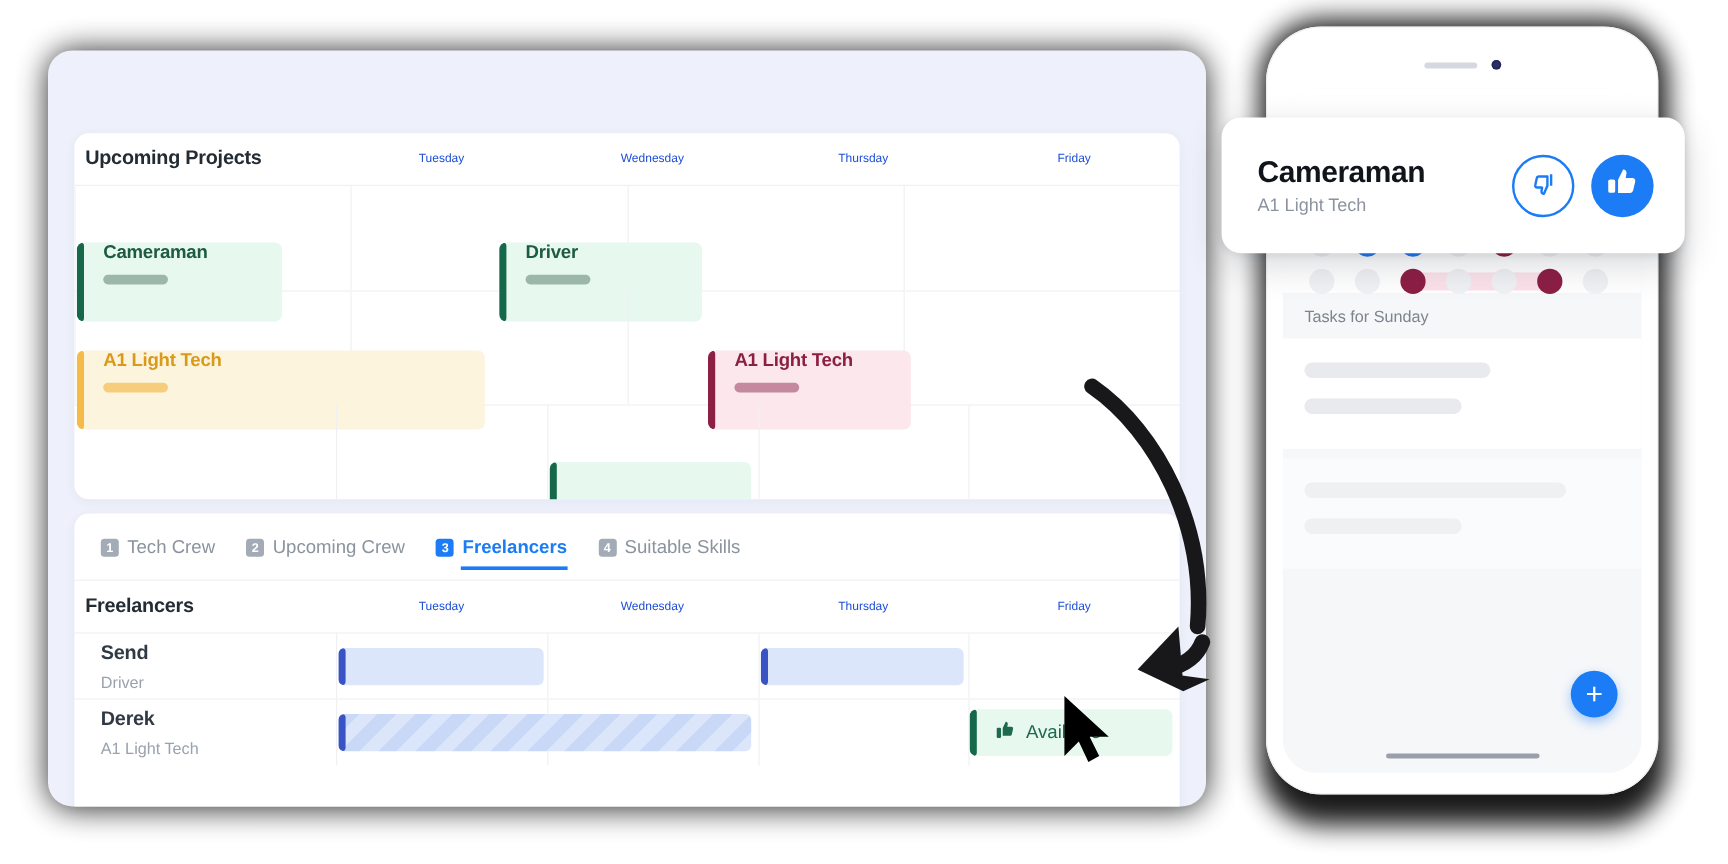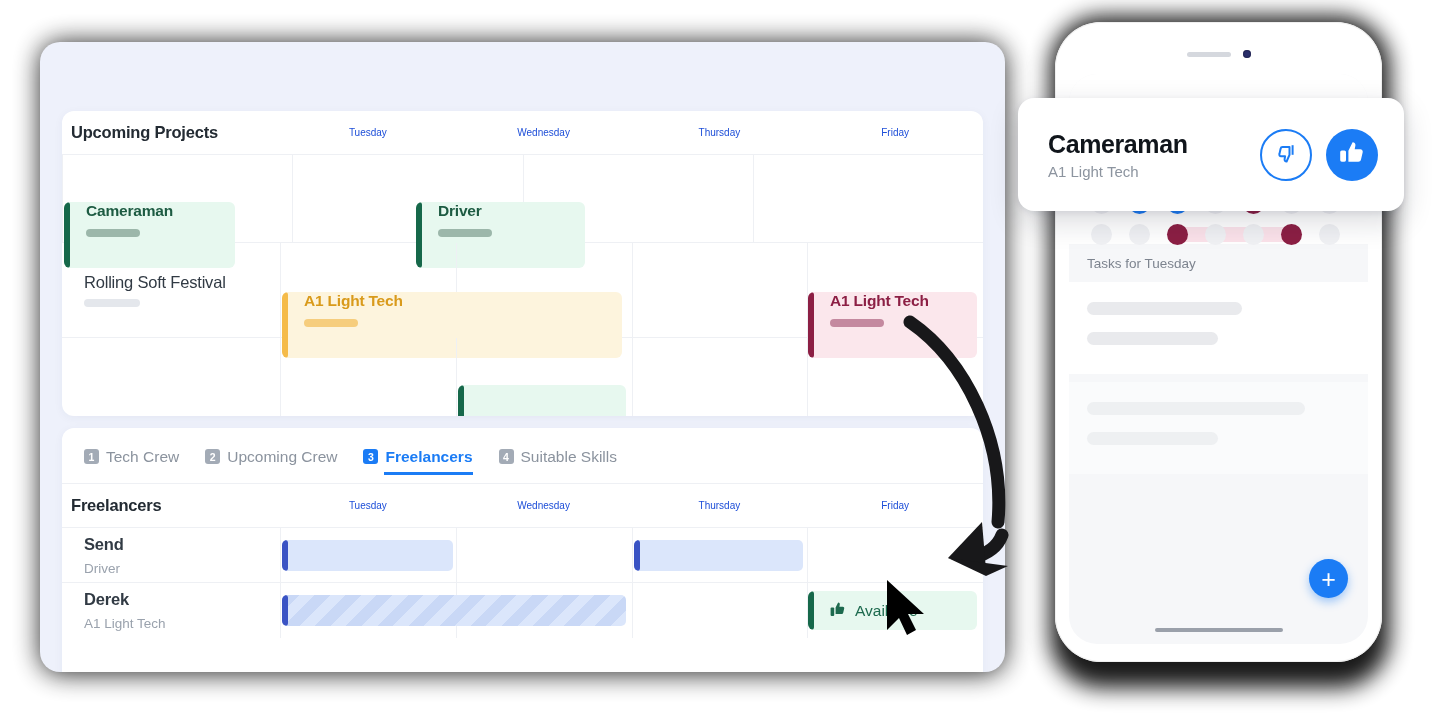--- a/index.html
+++ b/index.html
@@ -233,24 +233,20 @@
             <div class="accent" style="background:#16684a"></div>
             <div class="ctext">
               <div class="clabel" style="color:#1d5b42">Driver</div>
               <div class="cbar" style="background:#9cb7aa"></div>
             </div>
           </div>
         </div>
       </div>
 
       <div class="prow" style="height:95px">
-        <div class="name">
-          <div class="nm-main">Rolling Soft Festival</div>
-          <div class="nm-bar"></div>
-        </div>
         <div class="grid">
           <div class="gcell"></div>
           <div class="gcell"></div>
           <div class="gcell"></div>
           <div class="gcell"></div>
 
           <div class="chip" style="left:2px; top:13px; width:340px; height:66px; background:#fdf4dd;">
             <div class="accent" style="background:#f5bb4a"></div>
             <div class="ctext">
               <div class="clabel" style="color:#d99a1b">A1 Light Tech</div>
@@ -442,21 +438,21 @@
             <div class="dot" style="left:38px"></div>
             <div class="dot maroon" style="left:76px"></div>
             <div class="dot" style="left:114px"></div>
             <div class="dot" style="left:152px"></div>
             <div class="dot maroon" style="left:190px"></div>
             <div class="dot" style="left:228px"></div>
           </div>
         </div>
       </div>
 
-      <div class="tasks-head">Tasks for Tuesday</div>
+      <div class="tasks-head">Tasks for Sunday</div>
 
       <div class="task-card" style="top:208px; height:92px;">
         <div class="skel" style="left:18px; top:20px; width:155px;"></div>
         <div class="skel" style="left:18px; top:50px; width:131px;"></div>
       </div>
       <div class="task-card" style="top:308px; height:92px; background:#fafbfc;">
         <div class="skel" style="left:18px; top:20px; width:218px; background:#eef0f2;"></div>
         <div class="skel" style="left:18px; top:50px; width:131px; background:#eef0f2;"></div>
       </div>
 

